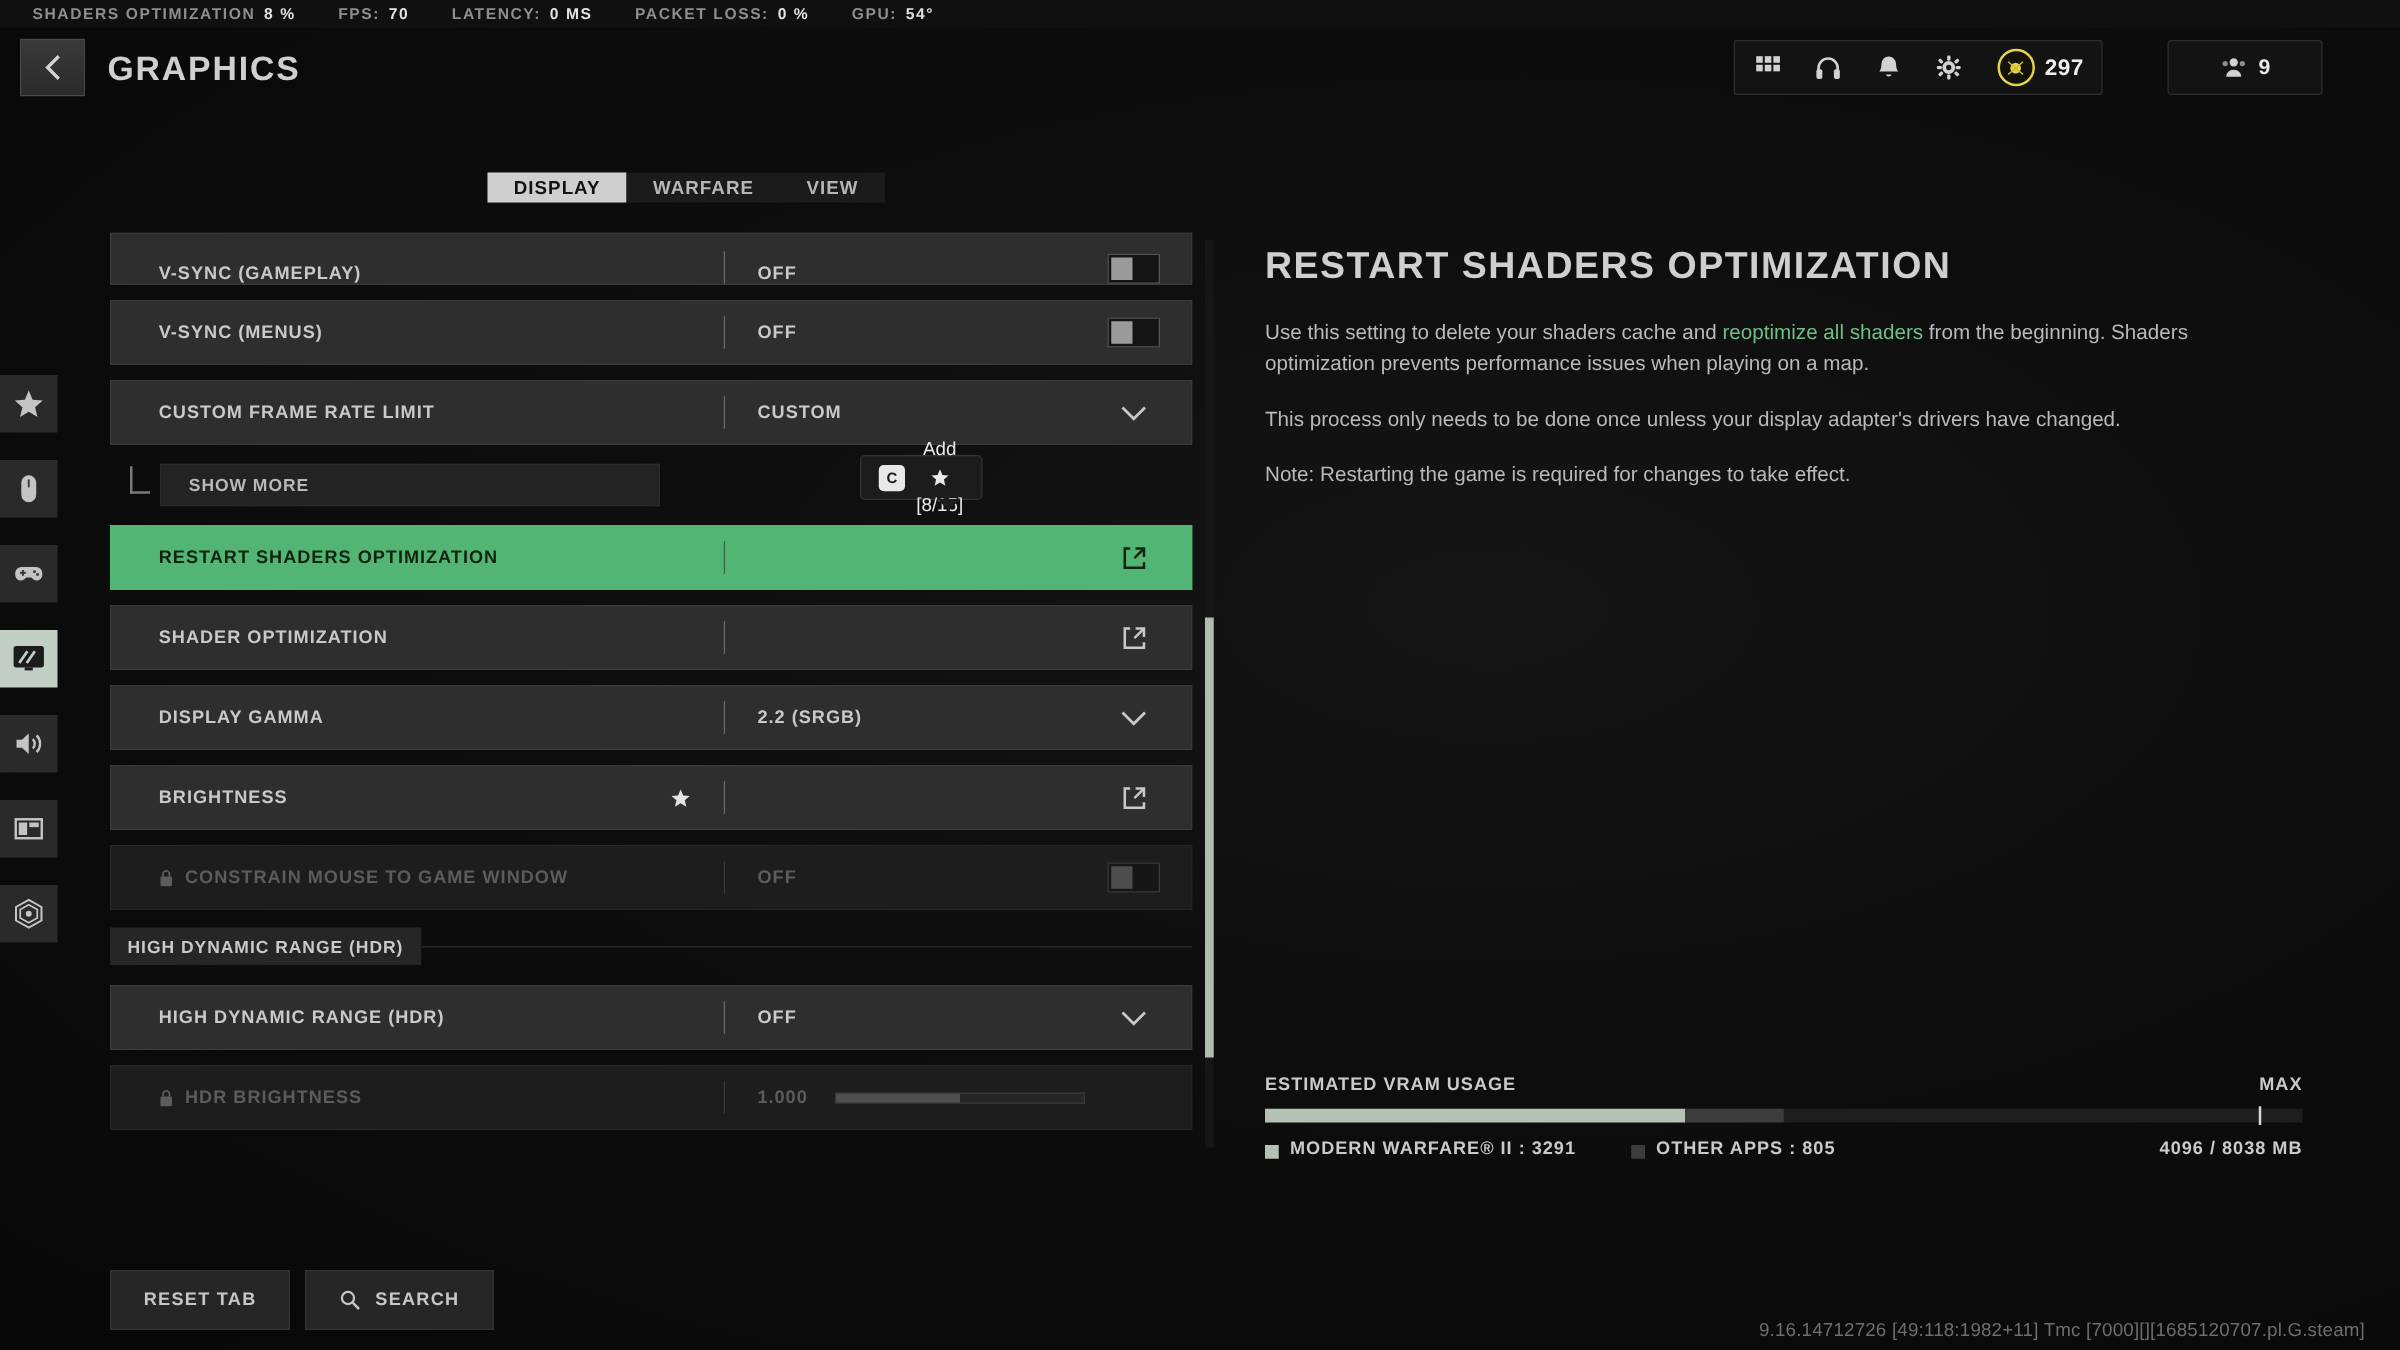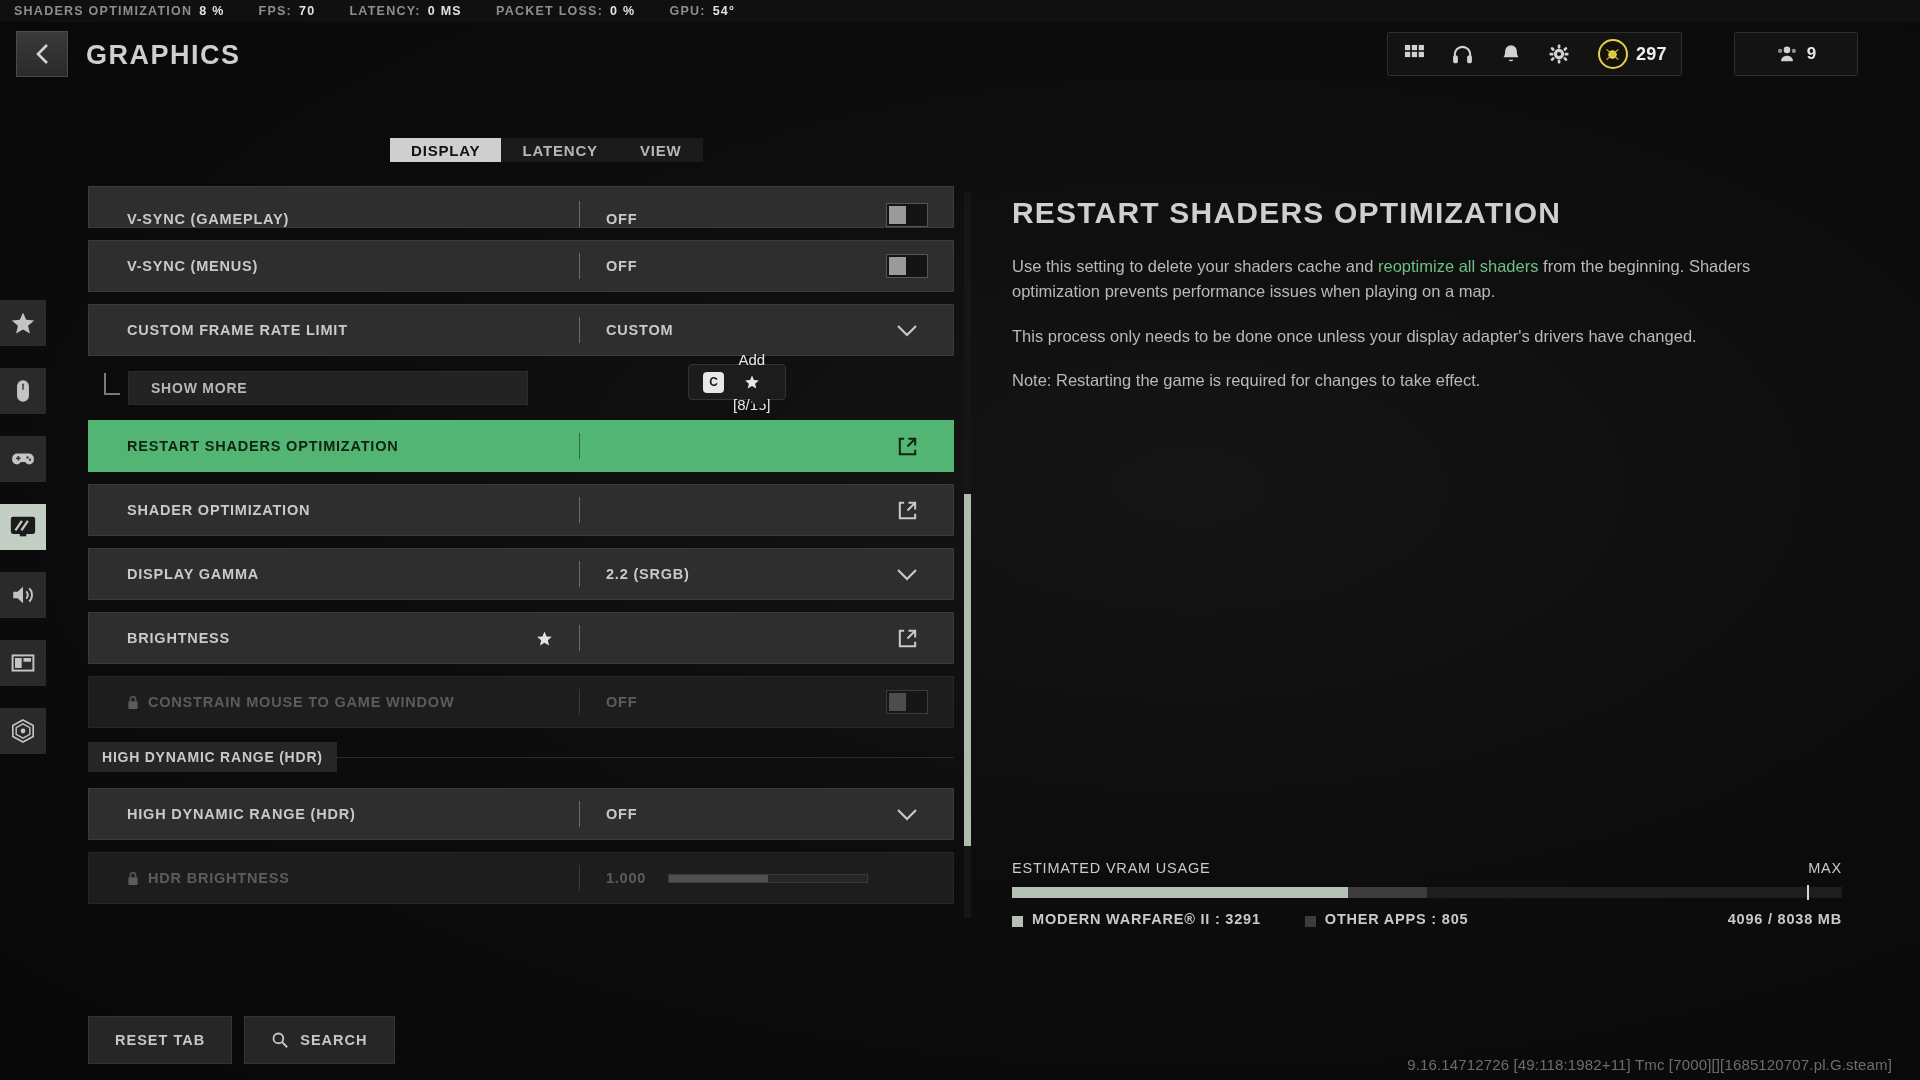--- a/index.html
+++ b/index.html
@@ -8,21 +8,21 @@
     background:#0a0a0a;
     font-family:"Liberation Sans", sans-serif;
     overflow:hidden;
     color:#d8d8d8;
   }
   #root { position:relative; width:1920px; height:1080px;
     background:radial-gradient(ellipse at 62% 45%, #151515 0%, #0d0d0d 45%, #080808 100%); }
 
   
   .perfbar { position:absolute; top:0; left:0; width:1920px; height:22px;
-    background:#101010; display:flex; align-items:center; padding-left:14px; gap:0; }
+    background:#101010; display:flex; align-items:center; padding-left:26px; gap:0; }
   .perf-item { display:flex; align-items:baseline; gap:7px; margin-right:34px;
     font-size:12.5px; letter-spacing:.10em; font-weight:700; color:#8e8e8e; }
   .perf-item .pv { color:#e2e2e2; }
 
   
   .header { position:absolute; top:22px; left:0; width:1920px; height:62px; }
   .backbtn { position:absolute; left:16px; top:9px; width:52px; height:46px;
     background:linear-gradient(180deg,#3a3a3a,#2a2a2a); border:1px solid #4a4a4a;
     display:flex; align-items:center; justify-content:center; }
   .backbtn svg { width:17px; height:24px; }
@@ -131,21 +131,21 @@
 
   
   .detail { position:absolute; left:1012px; top:196px; width:830px; }
   .detail h1 { font-size:30px; font-weight:700; letter-spacing:.04em;
     color:#cfcfcf; margin-bottom:24px; }
   .detail p { font-size:16.5px; line-height:1.5; color:#b9b9b9; margin-bottom:20px; }
   .detail .hl { color:#6fbe84; }
 
   .vram { position:absolute; left:1012px; top:860px; width:830px; }
   .vram-top { display:flex; justify-content:space-between; align-items:baseline;
-    font-size:14.5px; font-weight:400; letter-spacing:.055em; color:#cacaca;
+    font-size:14.5px; font-weight:700; letter-spacing:.055em; color:#cacaca;
     margin-bottom:11px; }
   .vram-bar { position:relative; width:830px; height:11px; background:#1e1e1e;
     display:flex; }
   .vram-bar .seg-a { width:40.5%; background:#b3c2b3; }
   .vram-bar .seg-b { width:9.5%; background:#3c3c3c; }
   .vram-bar .maxmark { position:absolute; right:33px; top:-2px; width:2px;
     height:15px; background:#d6d6d6; }
   .vram-legend { display:flex; align-items:center; margin-top:13px;
     font-size:14.5px; font-weight:700; letter-spacing:.055em; color:#cacaca; }
   .vram-legend .sw { width:11px; height:11px; margin-right:9px; }
@@ -311,21 +311,21 @@
       <svg viewBox="0 0 24 24">
         <polygon points="12,1.8 21.4,7 21.4,17 12,22.2 2.6,17 2.6,7" fill="none" stroke="#c4c4c4" stroke-width="1.5"></polygon>
         <polygon points="12,5.4 18.3,8.9 18.3,15.1 12,18.6 5.7,15.1 5.7,8.9" fill="none" stroke="#c4c4c4" stroke-width="1.3"></polygon>
         <circle cx="12" cy="12" r="2.2" fill="#c4c4c4"></circle>
       </svg>
     </div>
   </div>
 
   <div class="tabs">
     <div class="tab active">DISPLAY</div>
-    <div class="tab">LATENCY</div>
+    <div class="tab">WARFARE</div>
     <div class="tab">VIEW</div>
   </div>
 
   <div class="list">
 
     <div class="row partial-top">
       <div class="rlabel">
         <span>V-SYNC (GAMEPLAY)</span>
       </div>
       <div class="divider"></div>

